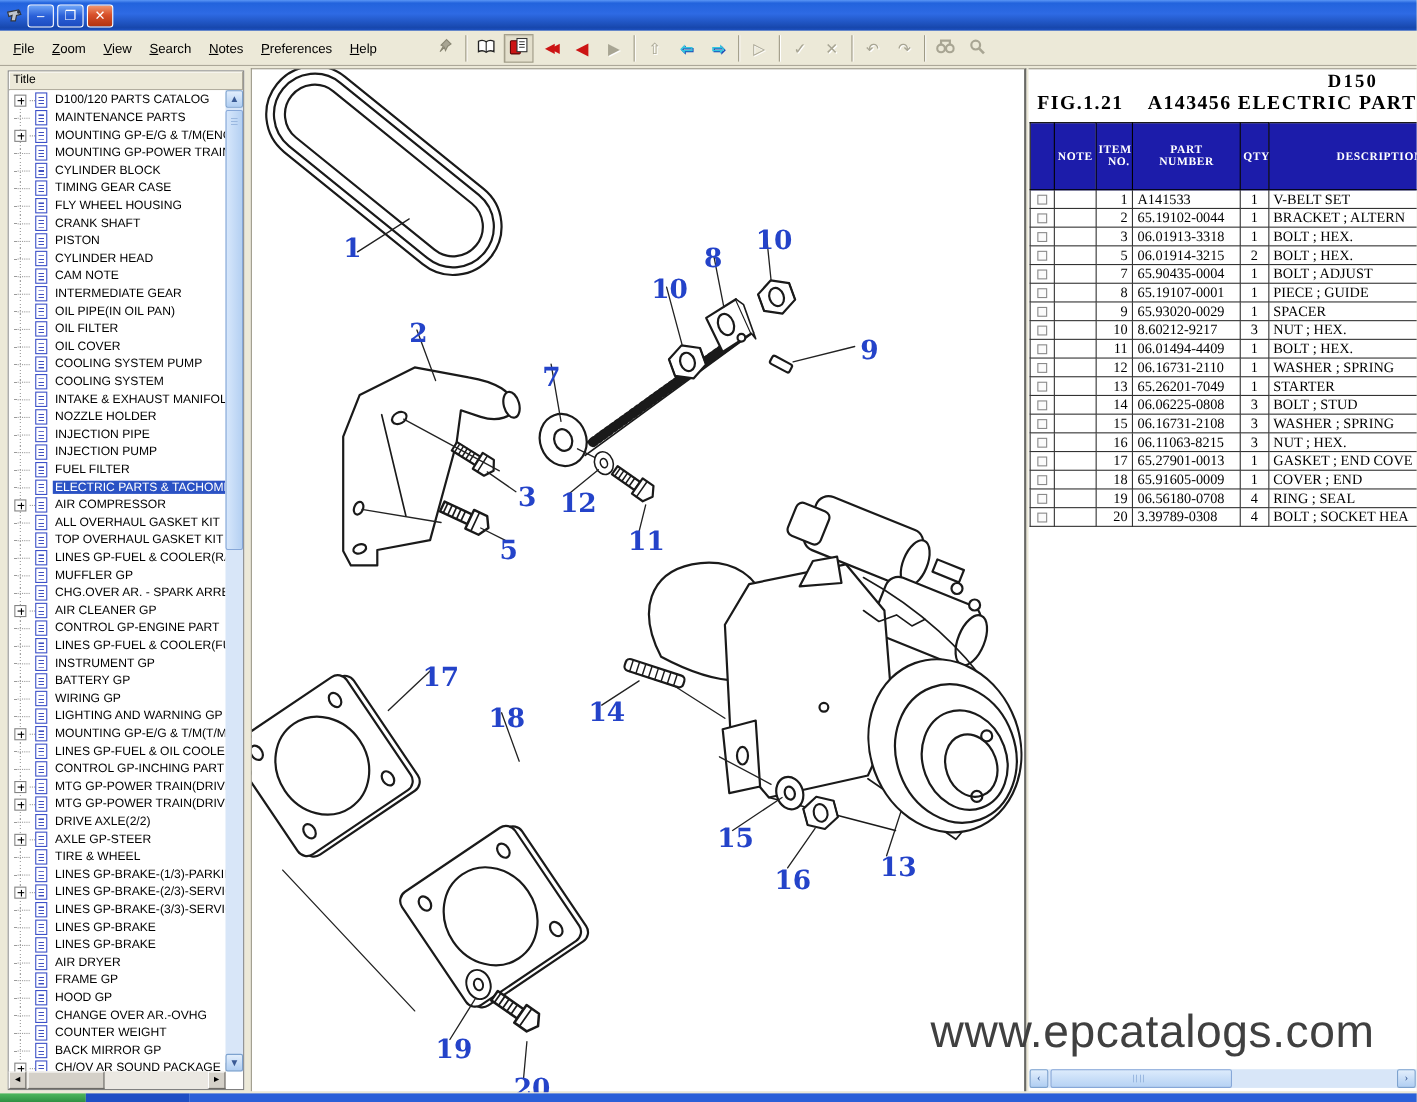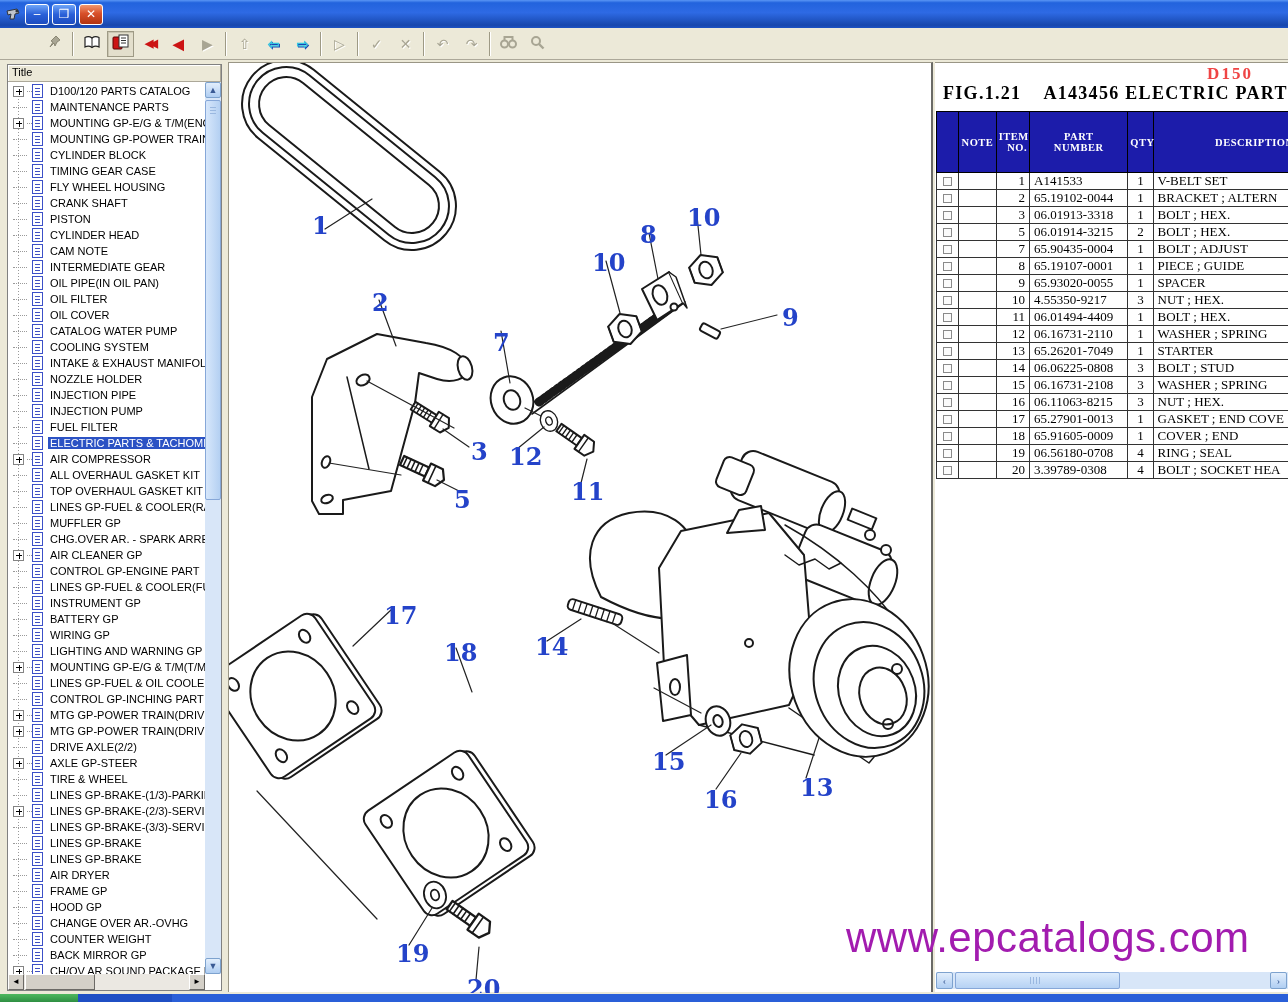--- a/index.html
+++ b/index.html
@@ -78,21 +78,21 @@
 
   
   #diagram-panel{position:absolute;left:228px;top:62px;width:705px;height:930px;background:#fff;
     border-top:1px solid #9a9686;border-left:1px solid #9a9686;border-right:2px solid #6a6a66;}
   #diagram-svg{position:absolute;inset:0;}
 
   
   #parts-panel{position:absolute;left:935px;top:62px;width:353px;height:930px;background:#fff;
     border-top:1px solid #9a9686;overflow:hidden;font-family:"Liberation Serif",serif;}
   #model-label{position:absolute;left:250px;top:1px;width:90px;text-align:center;
-    font-size:17px;font-weight:bold;letter-spacing:2px;color:#ef4444;}
+    font-size:17px;font-weight:bold;letter-spacing:2px;color:#000000;}
   #fig-line{position:absolute;left:8px;top:20px;width:600px;font-size:18px;font-weight:bold;
     letter-spacing:1.3px;white-space:nowrap;color:#000;}
   #fig-line .gap{display:inline-block;width:22px;}
   #parts-table{position:absolute;left:1px;top:48px;width:420px;border-collapse:collapse;
     table-layout:fixed;}
   #parts-table th{background:#1c1caa;color:#fff;font-weight:bold;font-size:10.5px;
     letter-spacing:.5px;border:1px solid #000;padding:19px 2px;height:42px;font-family:"Liberation Serif",serif;}
   #parts-table td{border:1px solid #333;font-size:13px;height:17px;padding:0 4px;
     white-space:nowrap;overflow:hidden;color:#000;}
   #parts-table .c-cb{width:22px;} #parts-table .c-note{width:37px;}
@@ -103,21 +103,21 @@
   #parts-hscroll{position:absolute;left:1px;right:0;bottom:3px;height:17px;background:#d8e6f8;}
   .xpbtn-h{position:absolute;top:0;width:17px;height:17px;border:1px solid #7da2ce;border-radius:2px;
     background:linear-gradient(180deg,#e2eefc,#b0cef2);color:#3a5a94;font-size:10px;
     text-align:center;line-height:16px;}
   #parts-hthumb{position:absolute;left:19px;top:0;width:165px;height:17px;border:1px solid #86a7d8;
     border-radius:2px;background:linear-gradient(180deg,#dcebfc,#b6d2f4);}
   #parts-hthumb::after{content:"";position:absolute;top:4px;bottom:4px;left:74px;width:10px;
     background:repeating-linear-gradient(90deg,#9ab8e0 0 1px,transparent 1px 3px);}
 
   
-  #watermark{position:absolute;left:846px;top:914px;font-size:42px;color:#a21caf;
+  #watermark{position:absolute;left:846px;top:914px;font-size:42px;color:#404040;
     z-index:60;letter-spacing:.5px;}
   #bottom-strip{position:absolute;left:0;bottom:0;width:1288px;height:8px;display:flex;z-index:70;}
   #bottom-strip .seg-green{width:78px;background:linear-gradient(180deg,#4eb85e,#2e8f42);}
   #bottom-strip .seg-blue1{width:94px;background:#1f4fc4;}
   #bottom-strip .seg-blue2{flex:1;background:#2a5fd8;}
 
   svg text{user-select:none;}
 </style>
 </head>
 <body>
@@ -126,20 +126,29 @@
   <svg id="app-icon" viewBox="0 0 17 16">
     <path d="M2 5 L12 3 L14 7 L10 8 L9 13 L5 13 L6 8 L3 9 Z" fill="#bfc4cc" stroke="#30343c" stroke-width="1"></path>
     <circle cx="12" cy="5" r="1.6" fill="#30343c"></circle>
   </svg>
   <div class="winbtn">–</div>
   <div class="winbtn">❐</div>
   <div class="winbtn close">✕</div>
 </div>
 
 <div id="menubar">
+  <div id="menu-items" style="display:flex;margin-left:4px;">
+      <div class="menu-item">File</div>
+      <div class="menu-item">Zoom</div>
+      <div class="menu-item">View</div>
+      <div class="menu-item">Search</div>
+      <div class="menu-item">Notes</div>
+      <div class="menu-item">Preferences</div>
+      <div class="menu-item">Help</div>
+    </div>
   <div id="toolbar">
       <div class="tbtn">
         <span><svg width="16" height="16" viewBox="0 0 16 16">
             <path d="M9 2 L13 6 L10 8 L8 12 L7 9 L3 13 L6 8 L4 7 Z" fill="#a8a593" stroke="#8a8774" stroke-width="1"></path>
           </svg></span>
       </div>
       <div class="tb-sep"></div>
       <div class="tbtn">
         <span><svg width="18" height="15" viewBox="0 0 18 15">
             <path d="M9 3 C7 1.5 4 1.5 2 2.5 L2 12 C4 11 7 11 9 12.5 C11 11 14 11 16 12 L16 2.5 C14 1.5 11 1.5 9 3 Z" fill="#fff" stroke="#222" stroke-width="1.2"></path>
@@ -318,21 +327,21 @@
         <span class="docicon">
           <i></i>
         </span>
         <span class="tlabel">OIL COVER</span>
       </div>
       <div class="trow">
         <span class="tree-stub" style="margin-right: 5px;"></span>
         <span class="docicon">
           <i></i>
         </span>
-        <span class="tlabel">CATALOG WATER PUMP</span>
+        <span class="tlabel">COOLING SYSTEM PUMP</span>
       </div>
       <div class="trow">
         <span class="tree-stub" style="margin-right: 5px;"></span>
         <span class="docicon">
           <i></i>
         </span>
         <span class="tlabel">COOLING SYSTEM</span>
       </div>
       <div class="trow">
         <span class="tree-stub" style="margin-right: 5px;"></span>
@@ -901,31 +910,31 @@
           <td class="c-part">65.19107-0001</td>
           <td class="c-qty">1</td>
           <td class="c-desc">PIECE ; GUIDE</td>
         </tr>
         <tr>
           <td class="c-cb">
             <div class="cbx"></div>
           </td>
           <td class="c-note"></td>
           <td class="c-item">9</td>
-          <td class="c-part">65.93020-0055</td>
+          <td class="c-part">65.93020-0029</td>
           <td class="c-qty">1</td>
           <td class="c-desc">SPACER</td>
         </tr>
         <tr>
           <td class="c-cb">
             <div class="cbx"></div>
           </td>
           <td class="c-note"></td>
           <td class="c-item">10</td>
-          <td class="c-part">4.55350-9217</td>
+          <td class="c-part">8.60212-9217</td>
           <td class="c-qty">3</td>
           <td class="c-desc">NUT ; HEX.</td>
         </tr>
         <tr>
           <td class="c-cb">
             <div class="cbx"></div>
           </td>
           <td class="c-note"></td>
           <td class="c-item">11</td>
           <td class="c-part">06.01494-4409</td>

